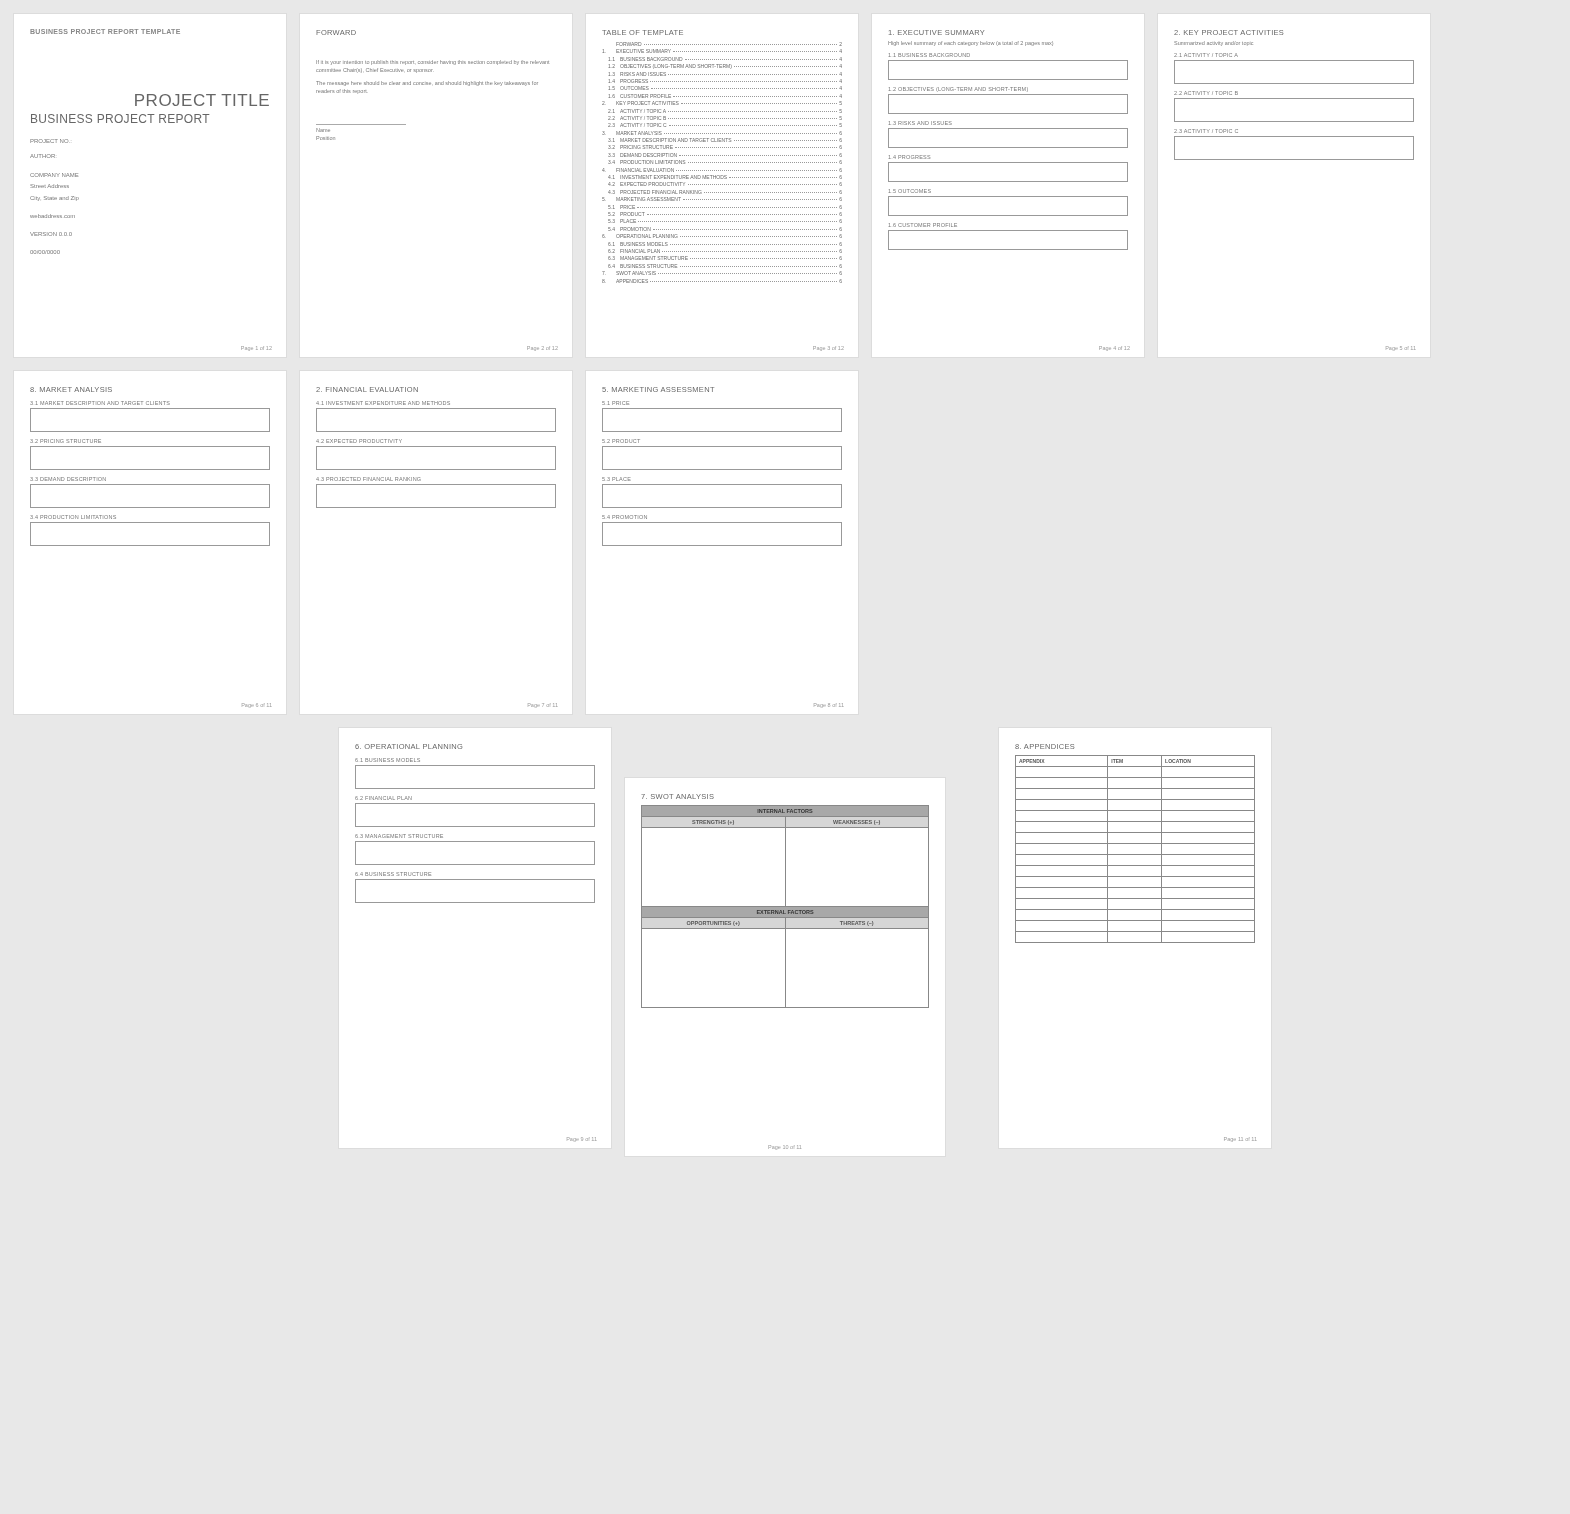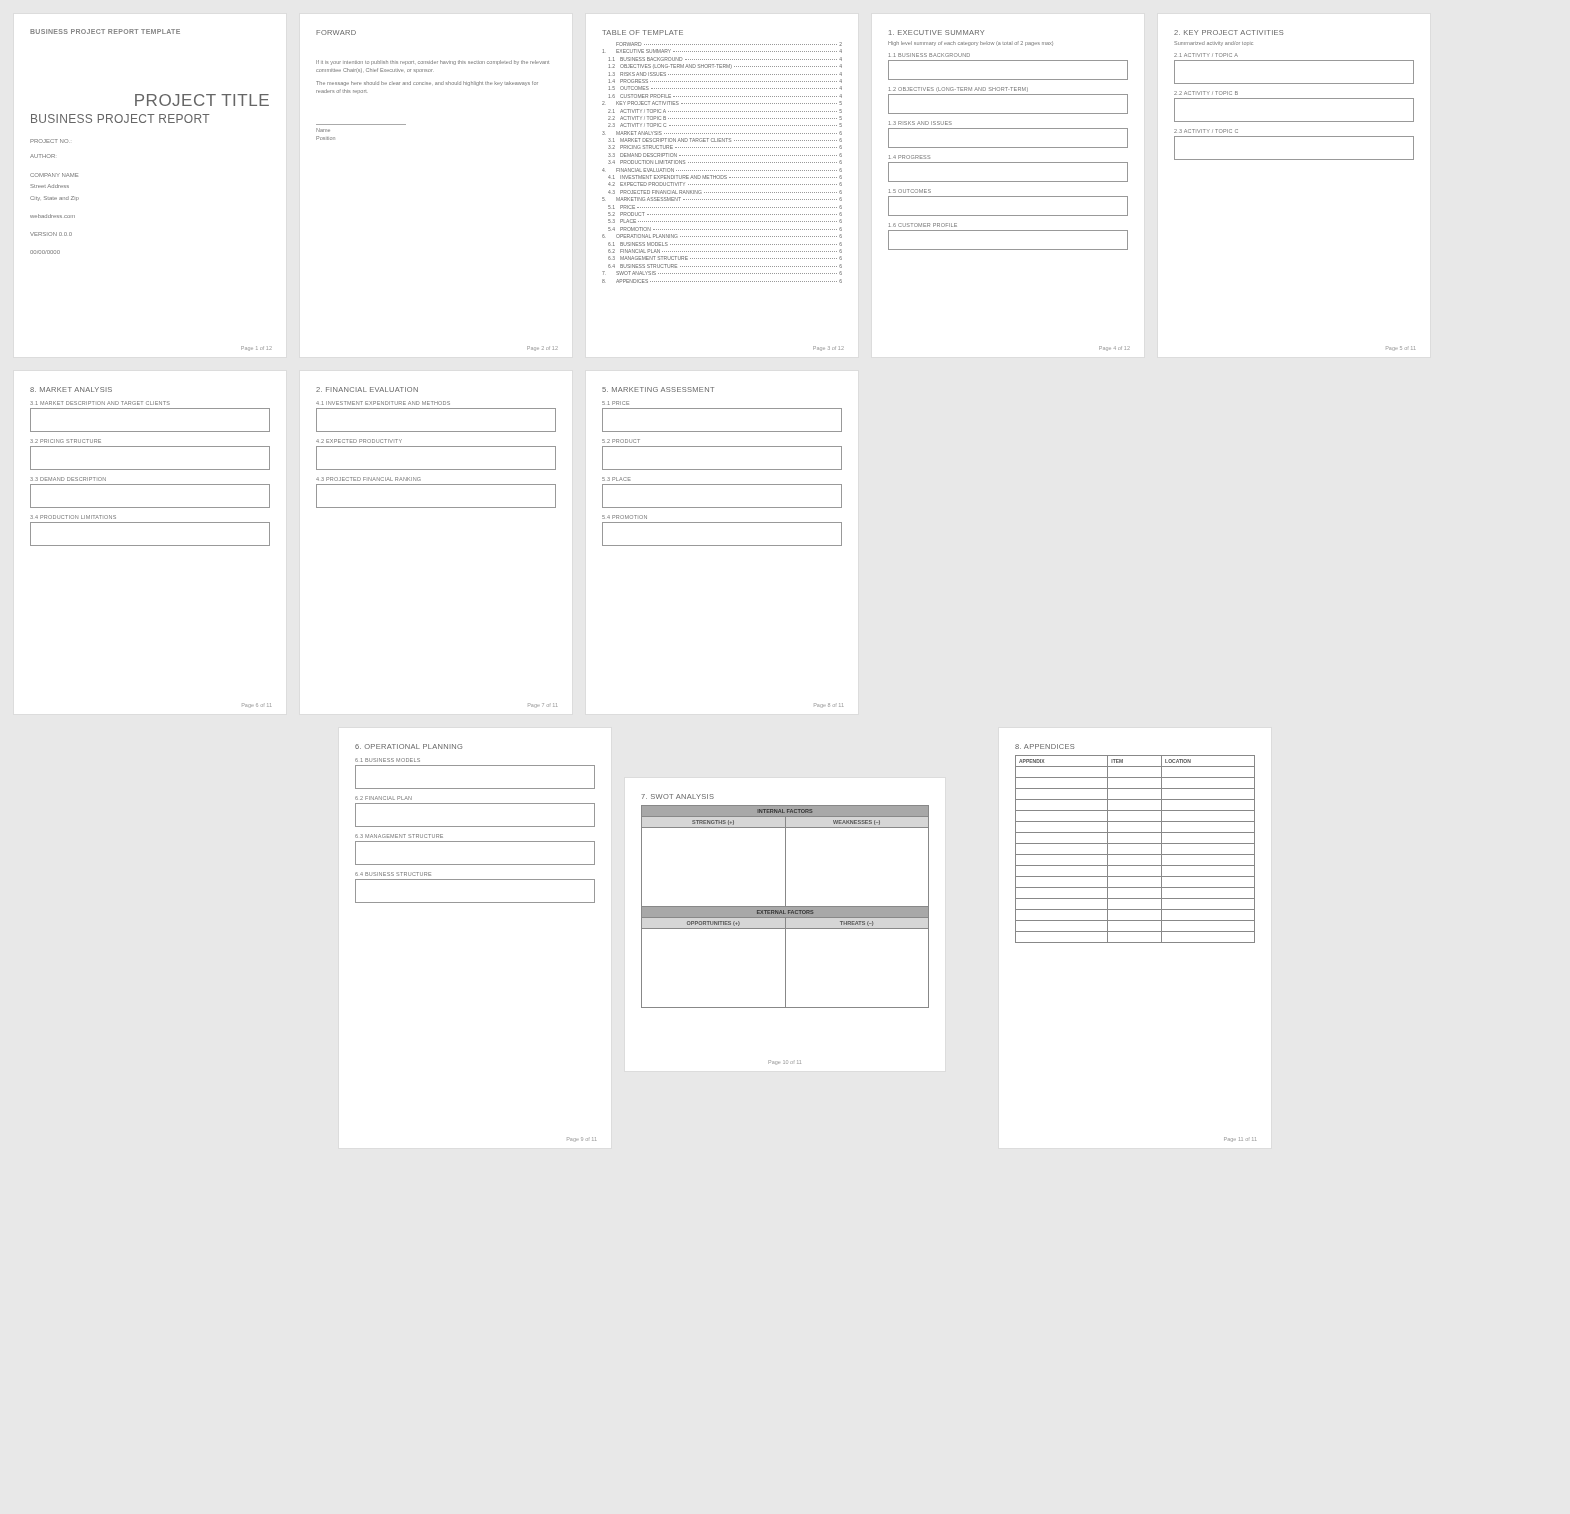--- a/index.html
+++ b/index.html
@@ -162,21 +162,21 @@
   .row3 {
     display: flex;
     gap: 14px;
     justify-content: center;
     width: 100%;
     align-items: flex-start;
   }
   .row3 .page { flex: 0 0 auto; }
   .swot-page {
     width: 320px;
-    height: 293px;
+    height: 378px;
     padding: 14px 16px 18px 16px;
     margin-top: 50px;
   }
 </style>
 </head>
 <body>
 
 <div class="grid">
 
   <div class="page">

